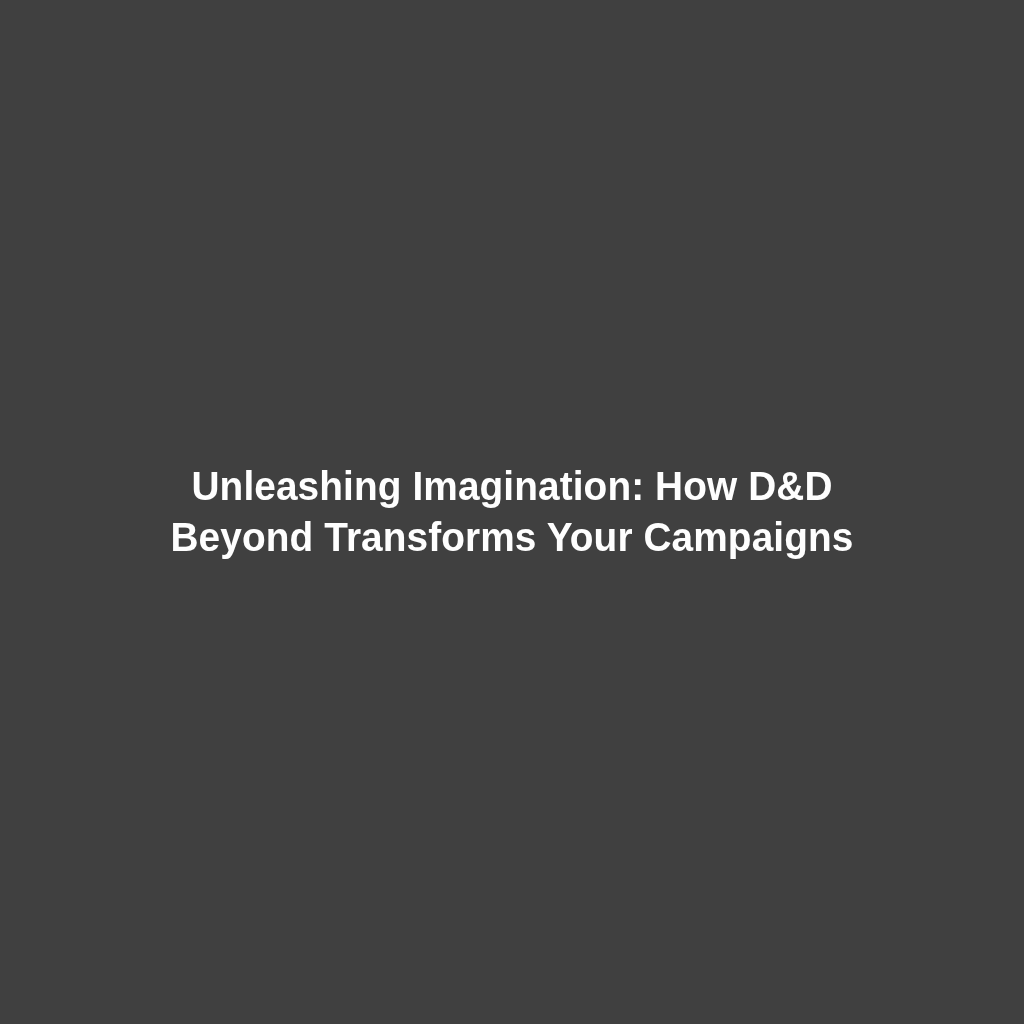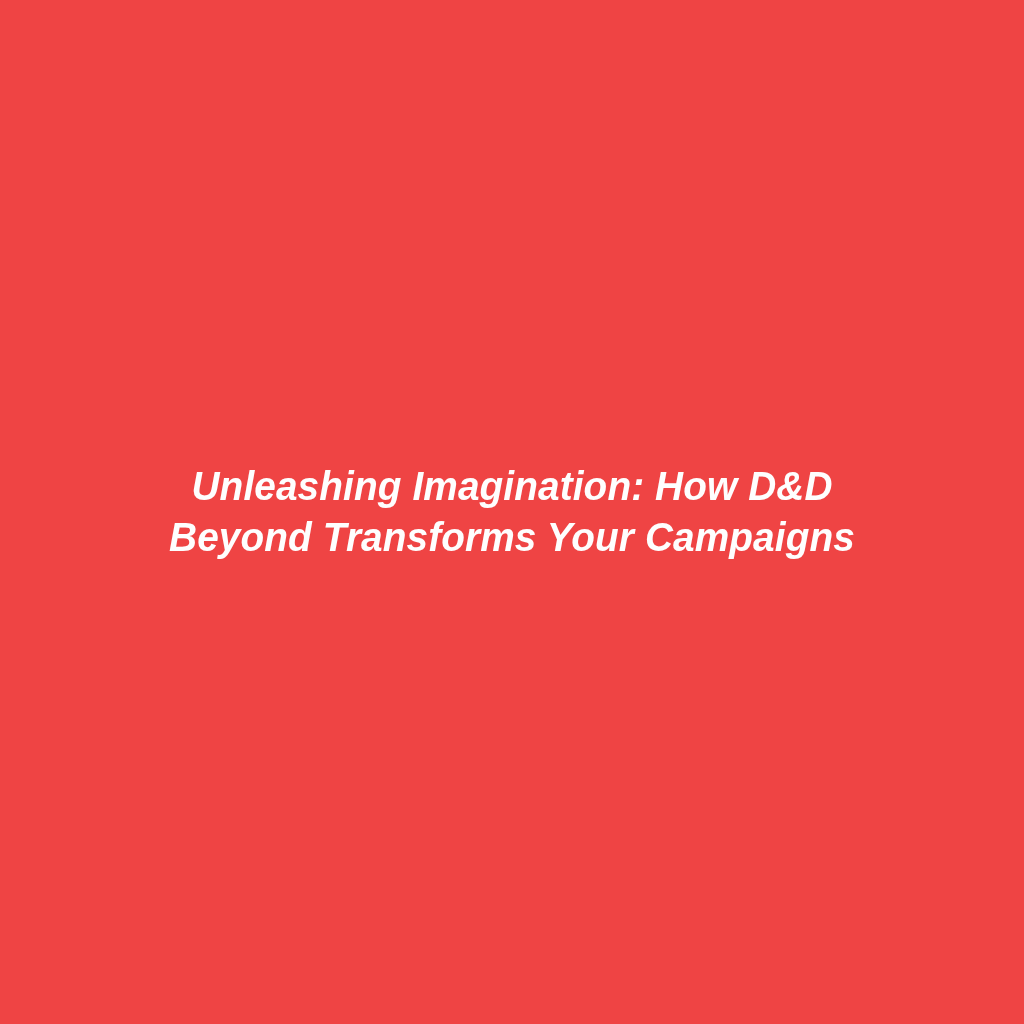--- a/index.html
+++ b/index.html
@@ -45,20 +45,20 @@
     letter-spacing: 0.1px;
     white-space: nowrap;
     
     transform: scaleX(0.97);
     transform-origin: center center;
   }
 </style>
 </head>
 <body>
 
-<div class="card" style="background-color: #ef4444; font-style: italic;">
+<div class="card" style="background-color: #404040;">
 
   <div class="title-block">
     <span class="title-line" style="color: rgb(254, 254, 254);">Unleashing Imagination: How D&amp;D</span>
     <span class="title-line" style="color: rgb(254, 254, 254);">Beyond Transforms Your Campaigns</span>
   </div>
 
 </div>
 
 </body></html>

